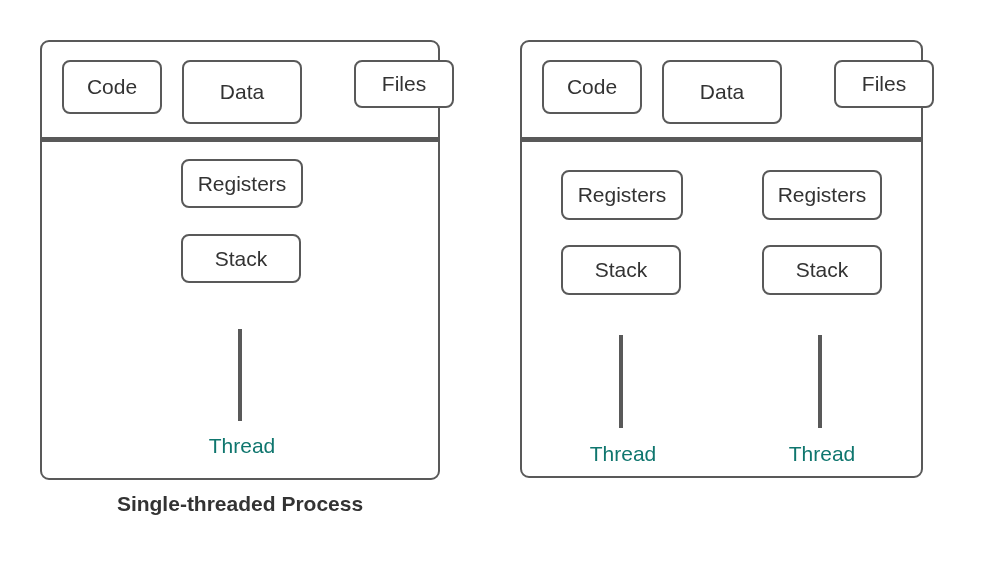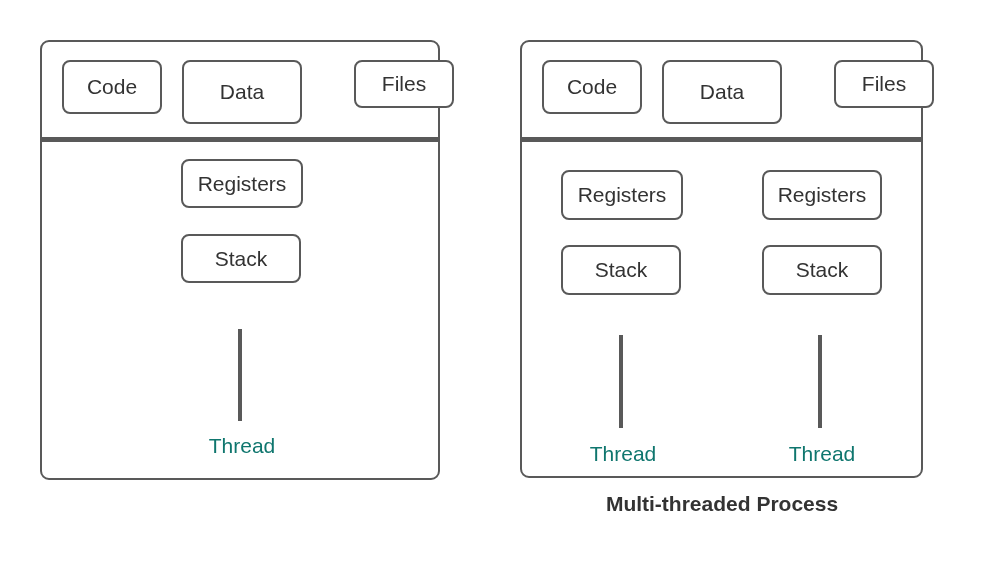--- a/index.html
+++ b/index.html
@@ -84,20 +84,21 @@
 
     <div class="divider"></div>
 
     <div class="t1">
       <div class="mini b-registers">Registers</div>
       <div class="mini b-stack">Stack</div>
       <div class="thread-line"></div>
       <div class="thread-label">Thread</div>
     </div>
   </div>
+  <div class="caption c-left">Single-threaded Process</div>
 
   <div class="pbox p-right">
     <div class="mini b-code">Code</div>
     <div class="mini b-data">Data</div>
     <div class="mini b-files">Files</div>
 
     <div class="divider"></div>
 
     <div class="t1">
       <div class="mini b-registers">Registers</div>
@@ -106,15 +107,14 @@
       <div class="thread-label">Thread</div>
     </div>
 
     <div class="t2">
       <div class="mini b-registers">Registers</div>
       <div class="mini b-stack">Stack</div>
       <div class="thread-line"></div>
       <div class="thread-label">Thread</div>
     </div>
   </div>
-  <div class="caption c-right">Multi-threaded Process</div>
 
 </div>
 
 </body></html>

